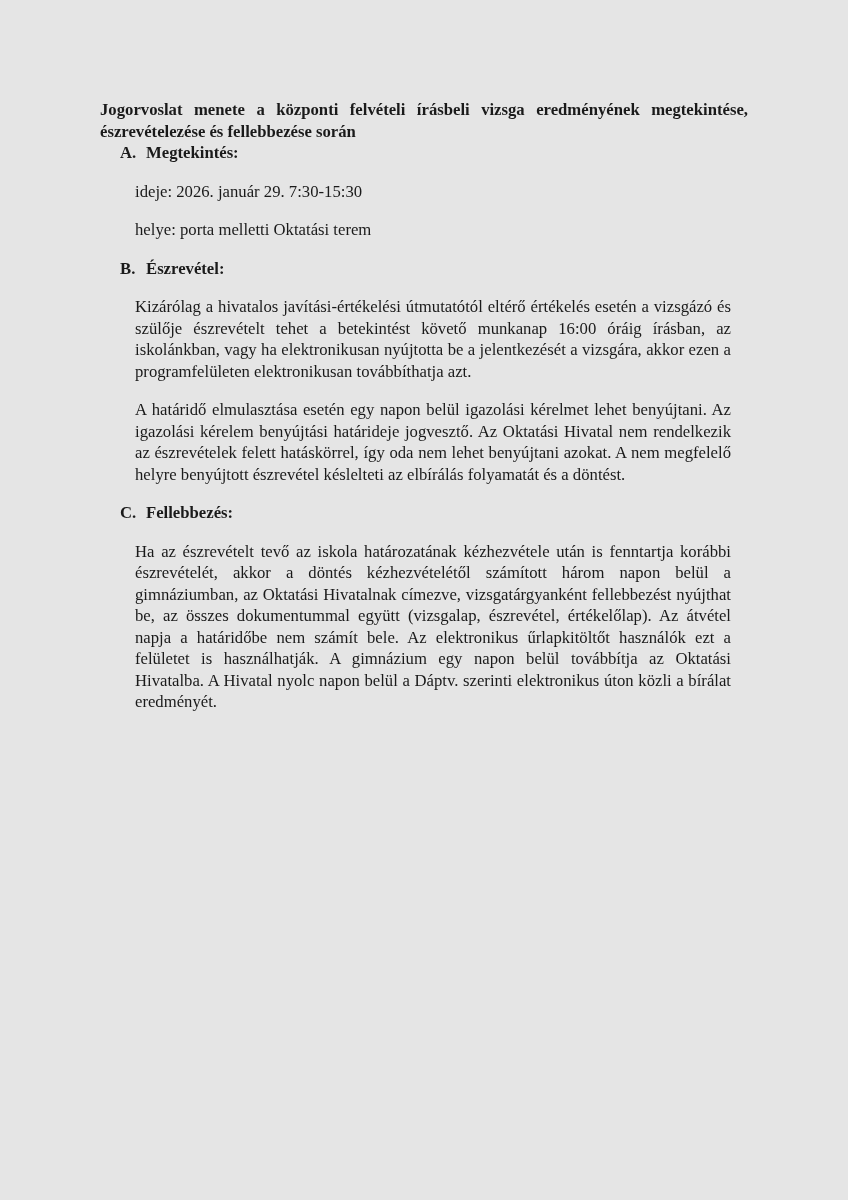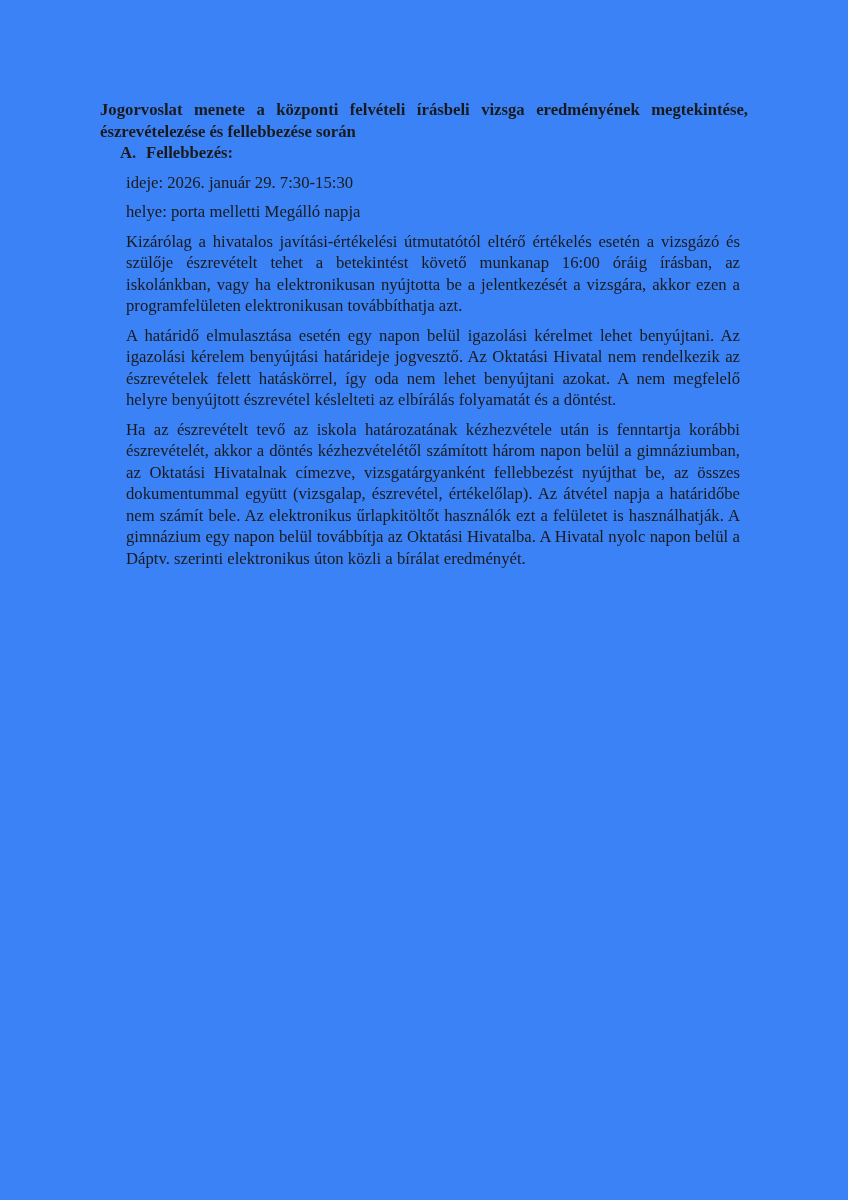--- a/index.html
+++ b/index.html
@@ -12,68 +12,74 @@
     height: 1200px;
     font-family: "Liberation Serif", "DejaVu Serif", serif;
     color: #1a1a1a;
     overflow: hidden;
   }
   .page {
     box-sizing: border-box;
     width: 848px;
     height: 1200px;
     padding: 99px 100px 0 100px;
-    background: #3b82f6;
+    background: #e5e5e5;
   }
   .doc-title {
     margin: 0;
     font-size: 16.7px;
     font-weight: bold;
     line-height: 21.5px;
     text-align: justify;
   }
   .section { margin: 0; }
   .sec-heading {
     padding-left: 20px;
     font-weight: bold;
     font-size: 16.7px;
     line-height: 21.5px;
   }
   .sec-label {
     display: inline-block;
     width: 26px;
   }
   .para {
-    margin: 8px;
+    margin: 17px;
     padding-left: 18px;
     font-size: 16.7px;
     line-height: 21.5px;
     text-align: justify;
   }
   .para.plain {
     text-align: left;
   }
 </style>
 </head>
 <body>
 
 <div class="page">
 
   <h1 class="doc-title">Jogorvoslat menete a központi felvételi írásbeli vizsga eredményének megtekintése, észrevételezése és fellebbezése során</h1>
 
   <div class="section">
     <div class="sec-heading">
-      <span class="sec-label">A.</span><span>Fellebbezés:</span>
+      <span class="sec-label">A.</span><span>Megtekintés:</span>
     </div>
     <p class="para plain">ideje: 2026. január 29. 7:30-15:30</p>
-    <p class="para plain">helye: porta melletti Megálló napja</p>
+    <p class="para plain">helye: porta melletti Oktatási terem</p>
   </div>
 
   <div class="section">
+    <div class="sec-heading">
+      <span class="sec-label">B.</span><span>Észrevétel:</span>
+    </div>
     <p class="para">Kizárólag a hivatalos javítási-értékelési útmutatótól eltérő értékelés esetén a vizsgázó és szülője észrevételt tehet a betekintést követő munkanap 16:00 óráig írásban, az iskolánkban, vagy ha elektronikusan nyújtotta be a jelentkezését a vizsgára, akkor ezen a programfelületen elektronikusan továbbíthatja azt.</p>
     <p class="para">A határidő elmulasztása esetén egy napon belül igazolási kérelmet lehet benyújtani. Az igazolási kérelem benyújtási határideje jogvesztő. Az Oktatási Hivatal nem rendelkezik az észrevételek felett hatáskörrel, így oda nem lehet benyújtani azokat. A nem megfelelő helyre benyújtott észrevétel késlelteti az elbírálás folyamatát és a döntést.</p>
   </div>
 
   <div class="section">
+    <div class="sec-heading">
+      <span class="sec-label">C.</span><span>Fellebbezés:</span>
+    </div>
     <p class="para">Ha az észrevételt tevő az iskola határozatának kézhezvétele után is fenntartja korábbi észrevételét, akkor a döntés kézhezvételétől számított három napon belül a gimnáziumban, az Oktatási Hivatalnak címezve, vizsgatárgyanként fellebbezést nyújthat be, az összes dokumentummal együtt (vizsgalap, észrevétel, értékelőlap). Az átvétel napja a határidőbe nem számít bele. Az elektronikus űrlapkitöltőt használók ezt a felületet is használhatják. A gimnázium egy napon belül továbbítja az Oktatási Hivatalba. A Hivatal nyolc napon belül a Dáptv. szerinti elektronikus úton közli a bírálat eredményét.</p>
   </div>
 
 </div>
 
 </body></html>

